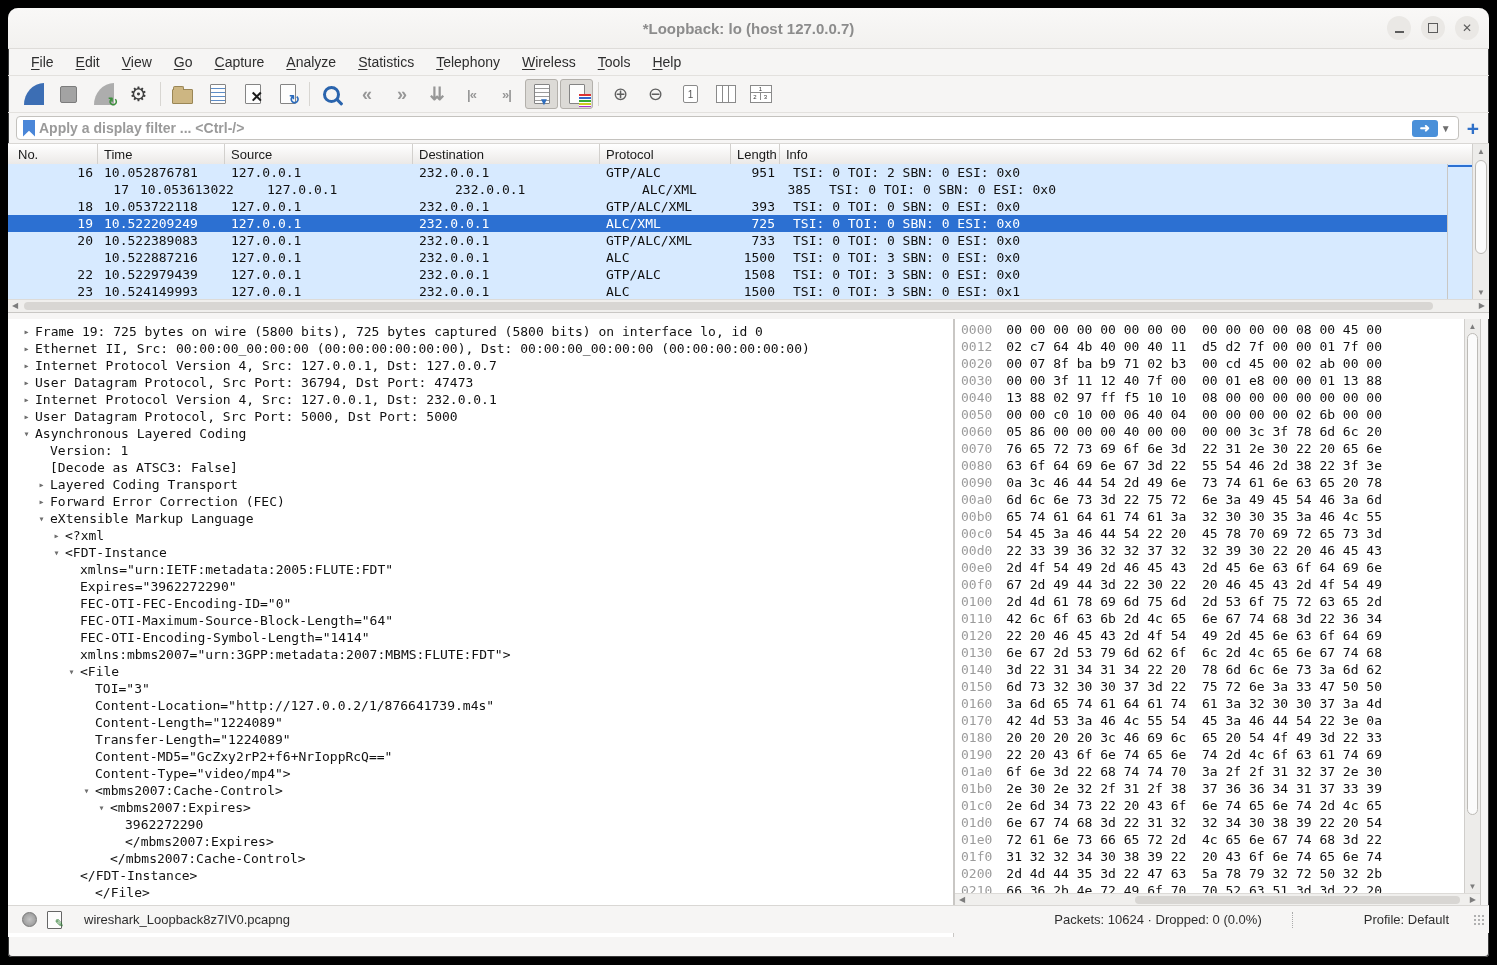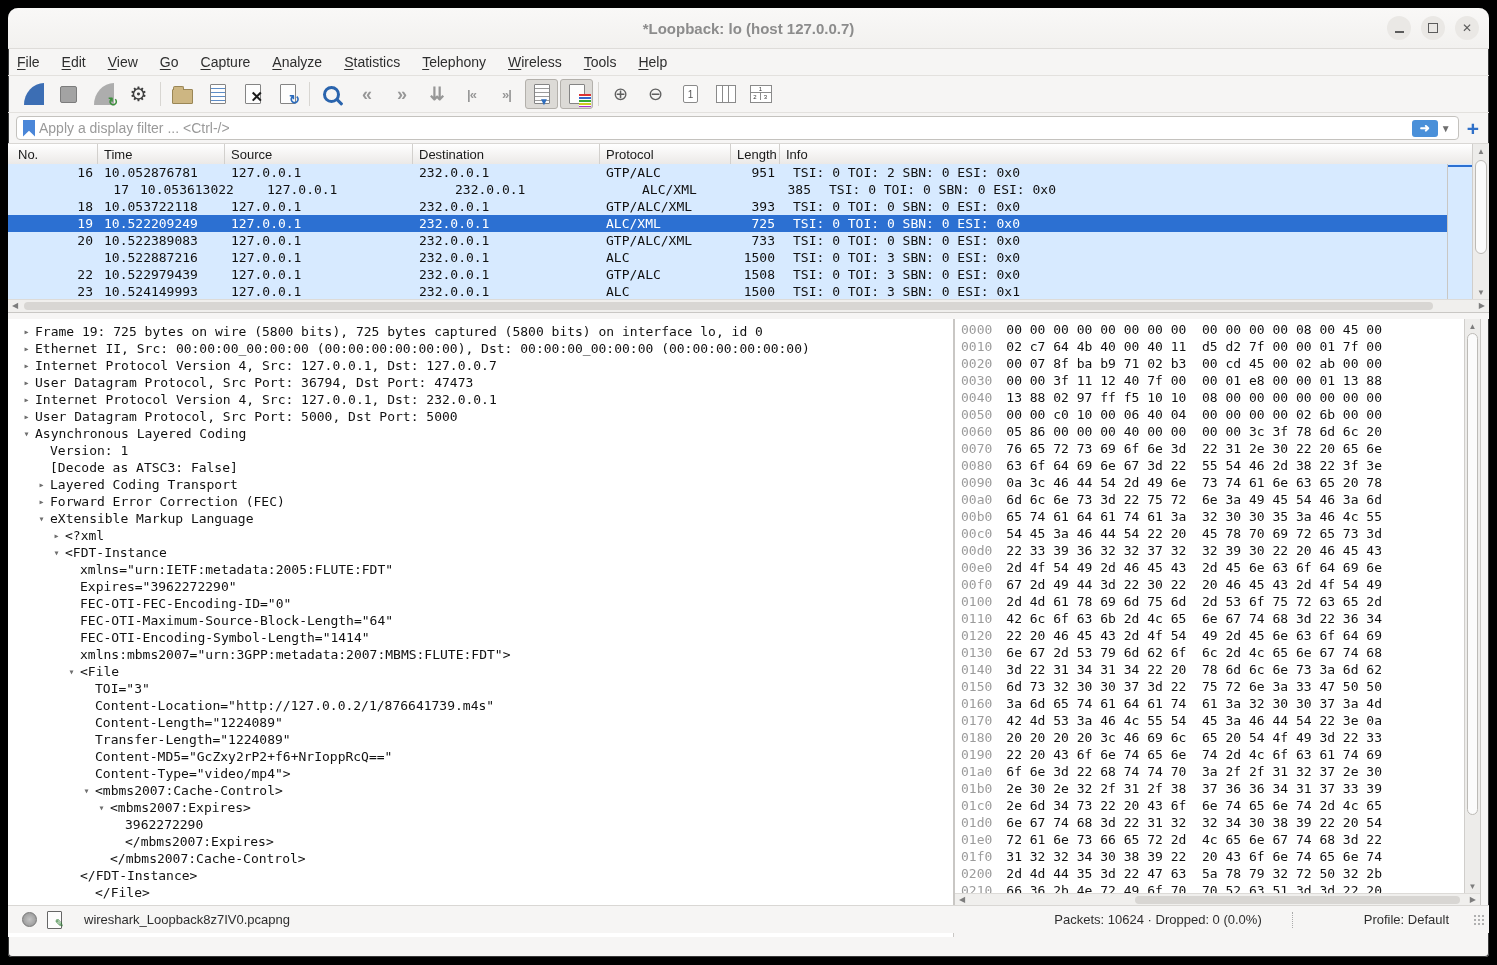--- a/index.html
+++ b/index.html
@@ -9,21 +9,21 @@
   
   .titlebar{position:relative;height:40px;background:linear-gradient(#f9f8f7,#f2f1ef);
     border-bottom:1px solid #dedcd9;display:flex;align-items:center;justify-content:center;}
   .title{font-size:15px;font-weight:600;color:#8c8c8c;}
   .winbtns{position:absolute;right:10px;top:8px;display:flex;gap:10px;}
   .wbtn{width:24px;height:24px;border-radius:50%;background:#eae8e5;color:#5c5c5c;
     display:flex;align-items:center;justify-content:center;font-size:12px;cursor:default;}
   .wbtn .minbar{width:9px;height:0;border-bottom:2px solid #5c5c5c;margin-top:7px;}
   .wbtn .maxbox{width:8px;height:8px;border:1.5px solid #5c5c5c;}
   
-  .menubar{height:26px;display:flex;align-items:center;padding-left:0;gap:4px;
+  .menubar{height:26px;display:flex;align-items:center;padding-left:14px;gap:4px;
     border-bottom:1px solid #e3e1de;}
   .menu-item{font-size:14px;color:#2e2e2e;padding:2px 9px;}
   .menu-item u{text-decoration:underline;text-underline-offset:2px;}
   
   .toolbar{height:36px;display:flex;align-items:center;padding-left:8px;
     border-bottom:1px solid #e3e1de;}
   .tbtn{width:33px;height:30px;display:flex;align-items:center;justify-content:center;
     position:relative;margin:0 1px;}
   .tbtn.active{background:#dcdad6;border:1px solid #b3b0ab;border-radius:3px;width:31px;height:28px;}
   .tsep{width:1px;height:24px;background:#d8d6d2;margin:0 4px;}
@@ -61,21 +61,21 @@
     font-size:6px;color:#333;}
   .layico s:nth-child(1){grid-column:1/3;border-bottom:1px solid #8a8a8a;}
   .layico s:nth-child(2){border-right:1px solid #8a8a8a;}
   
   .filterbar{height:30px;display:flex;align-items:center;padding:0 8px;gap:6px;
     border-bottom:1px solid #d9d7d4;}
   .filterbox{flex:1;height:22px;background:#fff;border:1px solid #c4c2be;border-radius:4px;
     display:flex;align-items:center;padding:0 4px;}
   .bookmark{width:12px;height:17px;background:#4a86d8;margin:0 4px 0 2px;
     clip-path:polygon(0 0,100% 0,100% 100%,50% 66%,0 100%);}
-  .fph{flex:1;font-size:14px;color:#9a9a9a;}
+  .fph{flex:1;font-size:14px;color:#9a9a9a;font-weight:bold;}
   .applybtn{width:26px;height:17px;background:#4a90d9;border-radius:3px;color:#fff;
     display:flex;align-items:center;justify-content:center;font-size:12px;font-weight:bold;}
   .fcaret{color:#6e6e6e;font-size:10px;padding:0 3px;}
   .addbtn{color:#3070c8;font-size:21px;font-weight:bold;line-height:1;padding:0 2px;}
   
   .packetarea{position:relative;height:168px;background:#fff;border-bottom:1px solid #c9c7c4;}
   .plheader{display:flex;height:20px;background:linear-gradient(#ffffff,#ebe9e7);
     border-bottom:1px solid #c6c4c1;font-size:13px;color:#1a1a1a;}
   .phcell{border-right:1px solid #d2d0cd;display:flex;align-items:center;padding-left:6px;
     box-sizing:border-box;overflow:hidden;white-space:nowrap;}
@@ -391,21 +391,21 @@
         <div class="drow" style="padding-left: 100px;"><span class="tw"></span><span>3962272290</span></div>
         <div class="drow" style="padding-left: 100px;"><span class="tw"></span><span>&lt;/mbms2007:Expires&gt;</span></div>
         <div class="drow" style="padding-left: 85px;"><span class="tw"></span><span>&lt;/mbms2007:Cache-Control&gt;</span></div>
         <div class="drow" style="padding-left: 55px;"><span class="tw"></span><span>&lt;/FDT-Instance&gt;</span></div>
         <div class="drow" style="padding-left: 70px;"><span class="tw"></span><span>&lt;/File&gt;</span></div>
       </div>
 
     <div class="hexpane">
       <div class="hexrows" id="hexrows">
           <div class="hrow"><span class="hoff">0000</span><span class="hbytes">00 00 00 00 00 00 00 00  00 00 00 00 08 00 45 00</span></div>
-          <div class="hrow"><span class="hoff">0010</span><span class="hbytes">02 c7 64 4b 40 00 40 11  d5 d2 7f 00 00 01 7f 00</span></div>
+          <div class="hrow"><span class="hoff">0012</span><span class="hbytes">02 c7 64 4b 40 00 40 11  d5 d2 7f 00 00 01 7f 00</span></div>
           <div class="hrow"><span class="hoff">0020</span><span class="hbytes">00 07 8f ba b9 71 02 b3  00 cd 45 00 02 ab 00 00</span></div>
           <div class="hrow"><span class="hoff">0030</span><span class="hbytes">00 00 3f 11 12 40 7f 00  00 01 e8 00 00 01 13 88</span></div>
           <div class="hrow"><span class="hoff">0040</span><span class="hbytes">13 88 02 97 ff f5 10 10  08 00 00 00 00 00 00 00</span></div>
           <div class="hrow"><span class="hoff">0050</span><span class="hbytes">00 00 c0 10 00 06 40 04  00 00 00 00 02 6b 00 00</span></div>
           <div class="hrow"><span class="hoff">0060</span><span class="hbytes">05 86 00 00 00 40 00 00  00 00 3c 3f 78 6d 6c 20</span></div>
           <div class="hrow"><span class="hoff">0070</span><span class="hbytes">76 65 72 73 69 6f 6e 3d  22 31 2e 30 22 20 65 6e</span></div>
           <div class="hrow"><span class="hoff">0080</span><span class="hbytes">63 6f 64 69 6e 67 3d 22  55 54 46 2d 38 22 3f 3e</span></div>
           <div class="hrow"><span class="hoff">0090</span><span class="hbytes">0a 3c 46 44 54 2d 49 6e  73 74 61 6e 63 65 20 78</span></div>
           <div class="hrow"><span class="hoff">00a0</span><span class="hbytes">6d 6c 6e 73 3d 22 75 72  6e 3a 49 45 54 46 3a 6d</span></div>
           <div class="hrow"><span class="hoff">00b0</span><span class="hbytes">65 74 61 64 61 74 61 3a  32 30 30 35 3a 46 4c 55</span></div>

